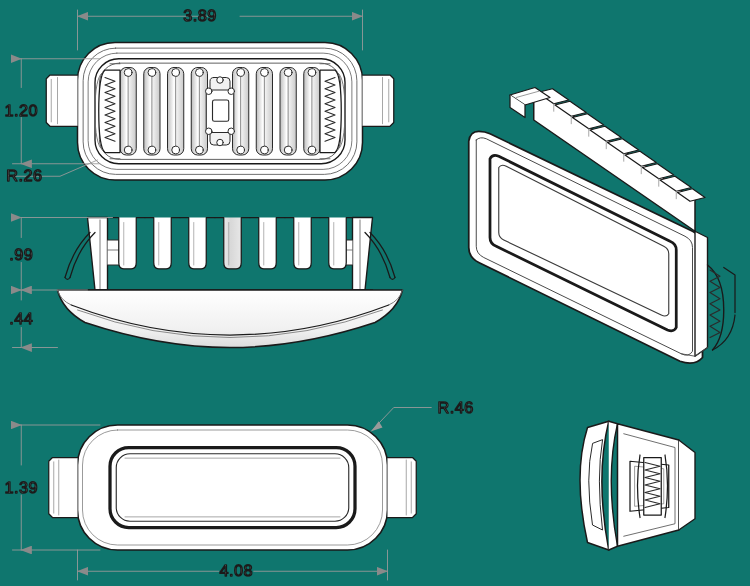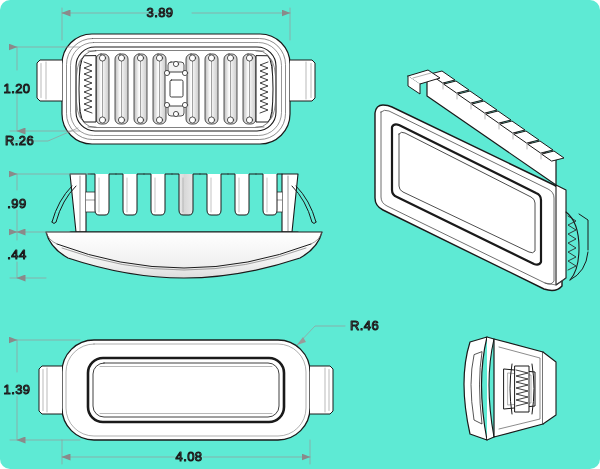--- a/index.html
+++ b/index.html
@@ -8,23 +8,22 @@
     padding: 0;
     background: #ffffff;
   }
   body {
     font-family: "Liberation Sans", sans-serif;
   }
   #sheet {
     position: relative;
     width: 600px;
     height: 469px;
-    background: #5eead4;
+    background: #0f766e;
     overflow: hidden;
-    border-radius: 10px;
   }
   #drawing-svg {
     position: absolute;
     top: 0;
     left: 0;
     width: 600px;
     height: 469px;
     display: block;
   }
   .dim-text {

